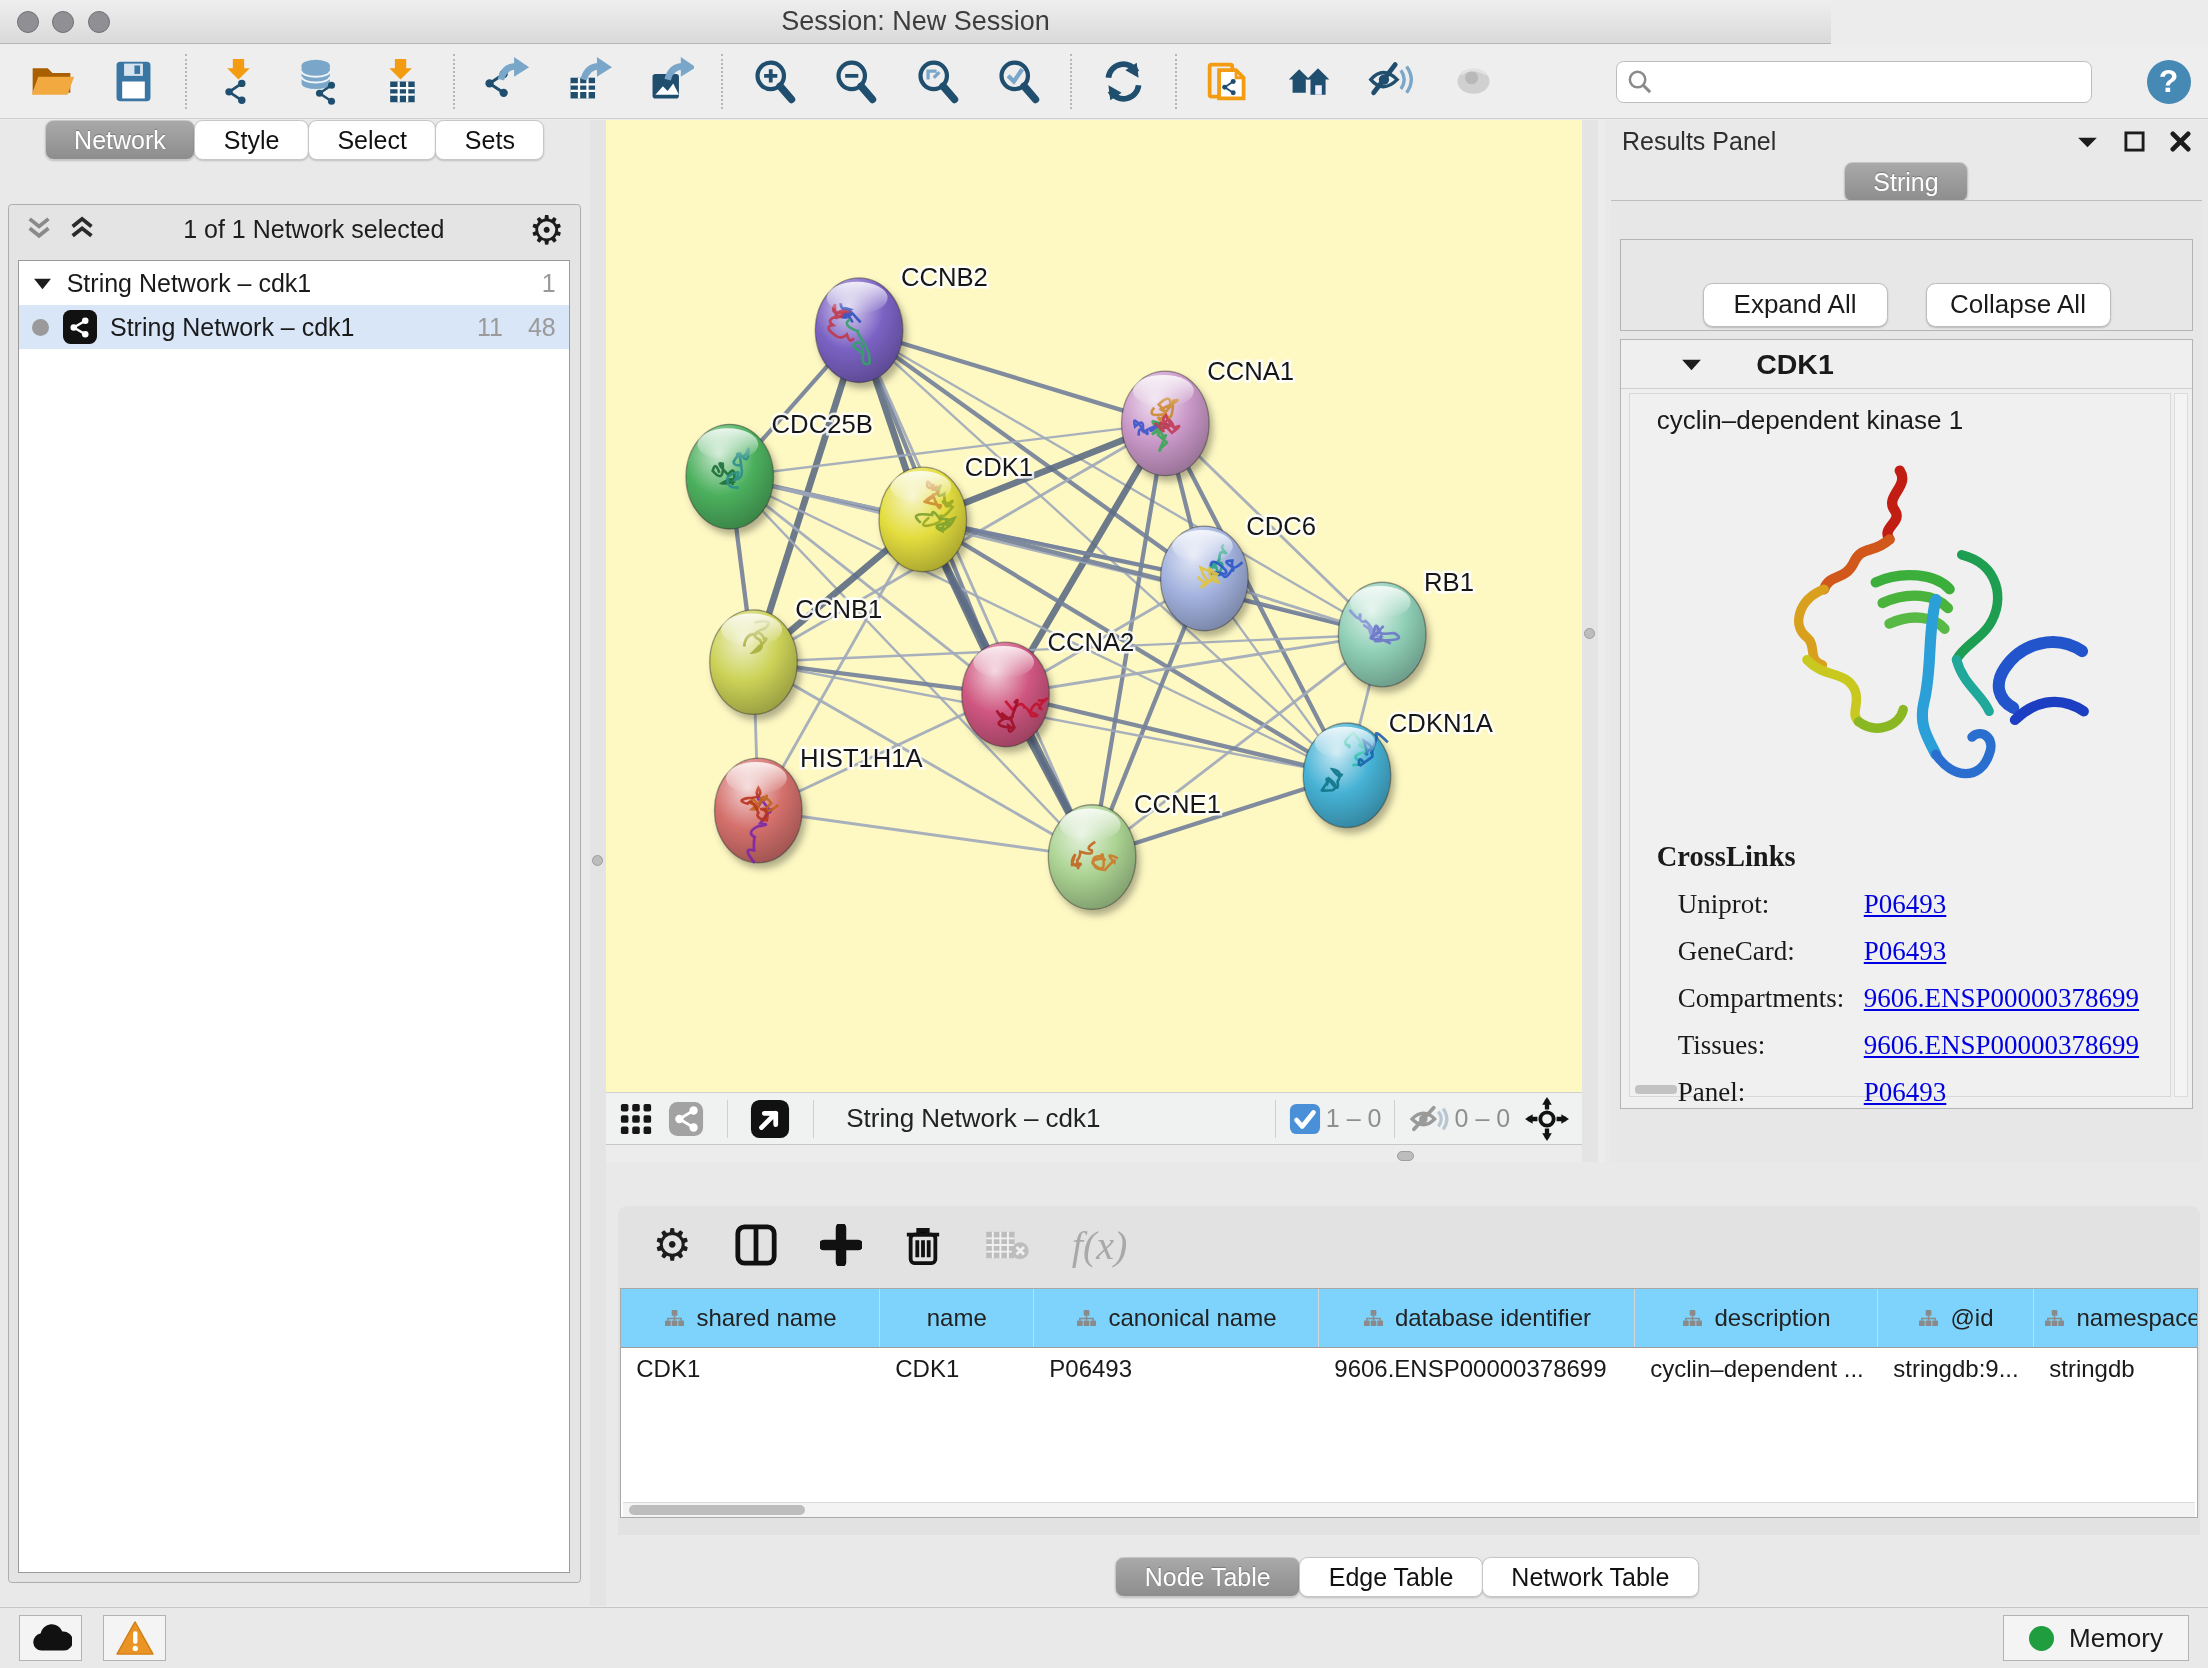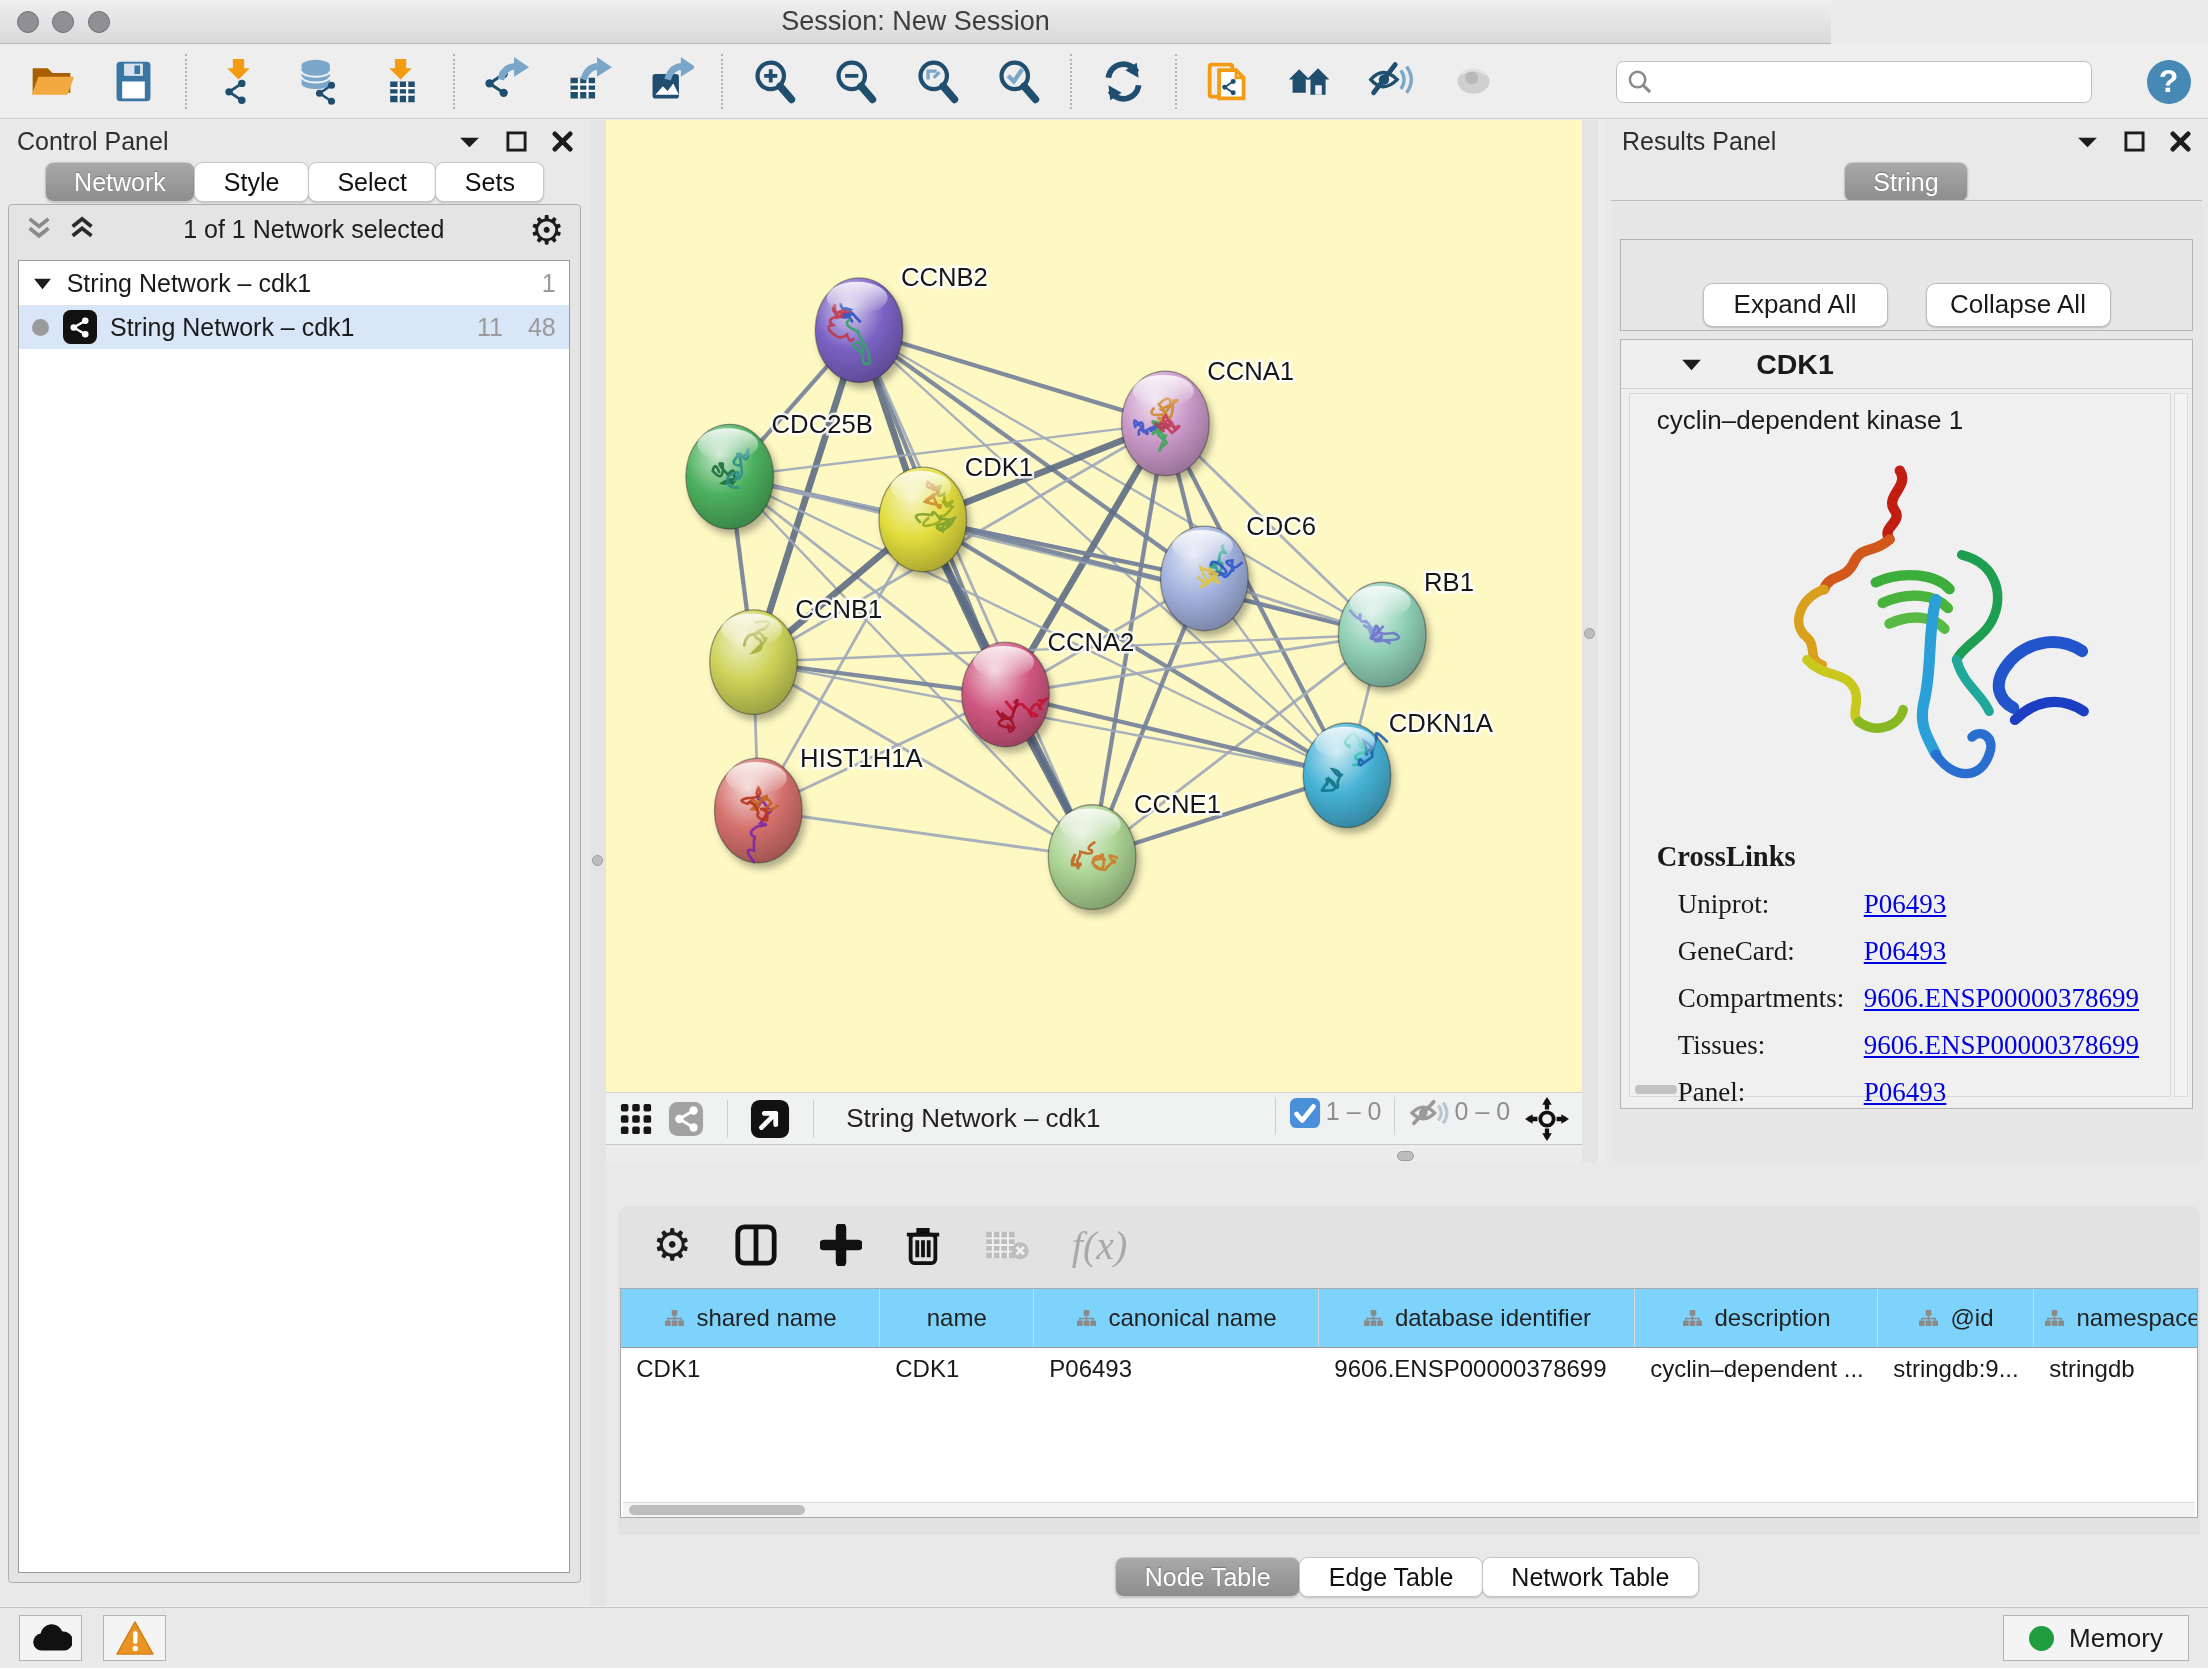--- a/index.html
+++ b/index.html
@@ -58,21 +58,21 @@
   .v-divider { position:absolute; top:120px; width:16px; background:#e4e4e4; }
   .handle-dot { position:absolute; width:11.4px; height:11.4px; border-radius:50%; background:#bdbdbd; border:1px solid #9d9d9d; }
 
   
   .net-canvas { position:absolute; left:606px; top:120px; width:976px; height:972px; background:#fef9c3; }
   .net-status { position:absolute; left:606px; top:1092px; width:976px; height:53px; background:#f0f1f1;
     border-top:1px solid #d2d2d2; border-bottom:1px solid #c8c8c8; display:flex; align-items:center; gap:15px; padding:0 13.3px; }
   .ns-sep { width:0; height:38px; border-left:1px solid #cfcfcf; margin:0 7.6px; }
   .ns-label { font-size:26px; color:#222; margin-left:9.5px; }
   .ns-count { font-size:25px; color:#8e8e8e; }
-  .ns-right { margin-left:auto; display:flex; align-items:flex-start; gap:5px; }
+  .ns-right { margin-left:auto; display:flex; align-items:center; gap:5px; }
 
   
   .results-panel { position:absolute; left:1605px; top:120px; width:603px; height:1046px; background:#e9e9e9; }
   .rp-sunken { position:absolute; left:5.7px; right:5.7px; top:80px; bottom:0; border-top:1.9px solid #bdbdbd; background:#e7e7e7; }
   .rp-btnbox { position:absolute; left:9.5px; right:9.5px; top:38px; height:92px; background:#e7e7e7; border:1.9px solid #b4b4b4; display:flex; align-items:center; justify-content:center; gap:38px; }
   .rp-btn { min-width:185px; height:44px; background:#fff; border:1px solid #bdbdbd; border-radius:9.5px;
     display:flex; align-items:center; justify-content:center; font-size:26px; box-shadow:0 1px 1.9px rgba(0,0,0,.2);margin-top:39px; }
   .rp-cdk1 { position:absolute; left:9.5px; right:9.5px; top:138px; height:770px; border:1.9px solid #b4b4b4; background:#efefef; }
   .cdk1-head { height:49px; display:flex; align-items:center; gap:53px; padding-left:59px; border-bottom:1px solid #cfcfcf; }
   .cdk1-head .nm { font-size:28.5px; font-weight:bold; }
@@ -293,34 +293,20 @@
         <svg width="27" height="27" viewBox="0 0 28 28">
           <circle cx="12" cy="12" r="8" fill="none" stroke="#8a8a8a" stroke-width="2.6"></circle>
           <path d="M18 18 L25 25" stroke="#8a8a8a" stroke-width="3"></path>
         </svg>
         <input placeholder="" style="">
       </div>
       <div class="helpbtn">?</div>
     </div>
 
   <div class="control-panel">
-    <div class="panel-head">
-      <span>Control Panel</span>
-      <span class="panel-controls">
-        <svg width="23" height="15" viewBox="0 0 24 16">
-            <polygon points="2,4 22,4 12,14" fill="#1c1c1c"></polygon>
-          </svg>
-        <svg width="21" height="21" viewBox="0 0 22 22">
-            <rect x="2" y="2" width="18" height="18" fill="none" stroke="#1c1c1c" stroke-width="3"></rect>
-          </svg>
-        <svg width="21" height="21" viewBox="0 0 22 22">
-            <path d="M3 3 L19 19 M19 3 L3 19" stroke="#1c1c1c" stroke-width="5" stroke-linecap="round"></path>
-          </svg>
-      </span>
-    </div>
     <div class="tabs-row" id="cp-tabs">
         <div class="tab selected">Network</div>
         <div class="tab">Style</div>
         <div class="tab">Select</div>
         <div class="tab">Sets</div>
       </div>
     <div class="cp-body">
       <div class="cp-toolrow">
         <svg width="32" height="28.5" viewBox="0 0 34 30">
             <path d="M6 4 L16 12 L26 4 M6 14 L16 22 L26 14" fill="none" stroke="#8a8a8a" stroke-width="4"></path>

